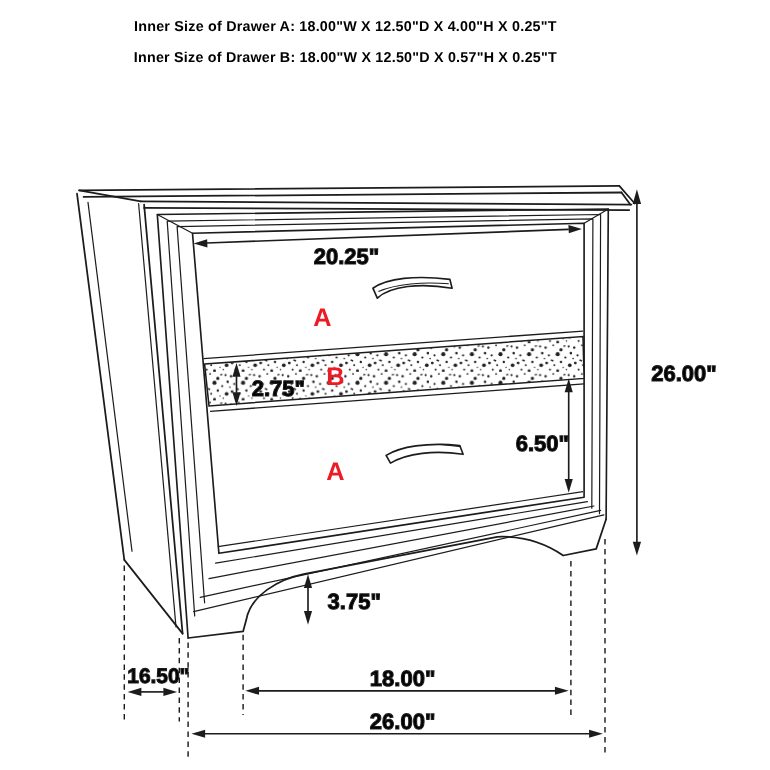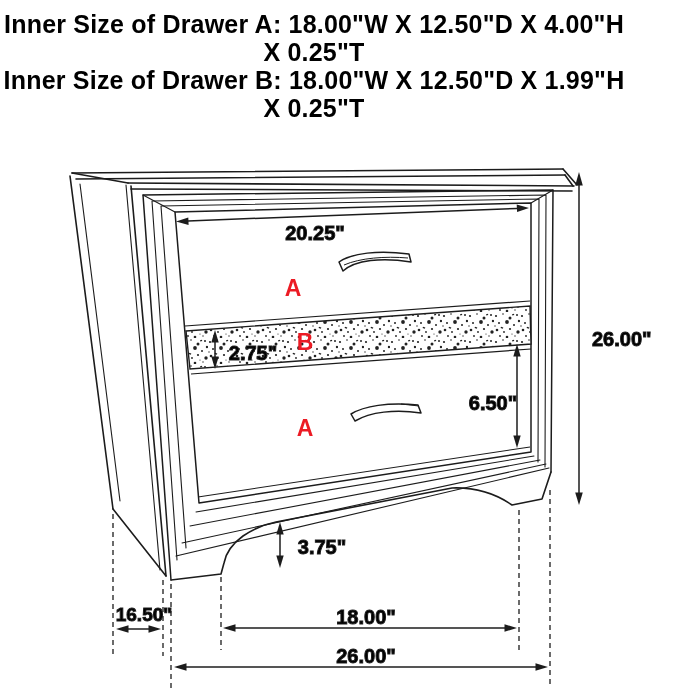--- a/index.html
+++ b/index.html
@@ -1,32 +1,32 @@
 <!DOCTYPE html>
 <html><head>
 <meta charset="utf-8">
 <style>
   html,body{margin:0;padding:0;background:#fff;}
   .canvas{position:relative;width:700px;height:700px;background:#fff;overflow:hidden;
           font-family:"Liberation Sans", sans-serif;}
   .header{position:absolute;top:10px;left:0;width:628px;text-align:center;
-          font-weight:bold;font-size:25px;line-height:28px;color:#000;letter-spacing:.2px;}
+          font-weight:bold;font-size:13px;line-height:28px;color:#000;letter-spacing:.2px;}
   svg text{font-family:"Liberation Sans", sans-serif;font-weight:bold;}
   svg .dim{font-size:20px;fill:#000;}
   svg .dim-sm{font-size:19px;fill:#000;}
   svg .redlab{font-size:23px;}
 </style>
 </head>
 <body>
 
 <div class="canvas">
 
   <div class="header">
     <div>Inner Size of Drawer A: 18.00"W X 12.50"D X 4.00"H X 0.25"T</div>
-    <div>Inner Size of Drawer B: 18.00"W X 12.50"D X 1.99"H X 0.25"T</div>
+    <div>Inner Size of Drawer B: 18.00"W X 12.50"D X 0.57"H X 0.25"T</div>
   </div>
 
   <svg width="700" height="700" viewBox="0 0 700 700" style="position:absolute;left:0;top:0;">
     <defs>
       <pattern id="stipple" width="26" height="26" patternUnits="userSpaceOnUse">
         <circle cx="2" cy="4" r="1.1" fill="#222"></circle>
         <circle cx="9" cy="2" r="0.8" fill="#222"></circle>
         <circle cx="16" cy="6" r="1.5" fill="#222"></circle>
         <circle cx="23" cy="3" r="1.0" fill="#222"></circle>
         <circle cx="5" cy="11" r="1.0" fill="#222"></circle>

